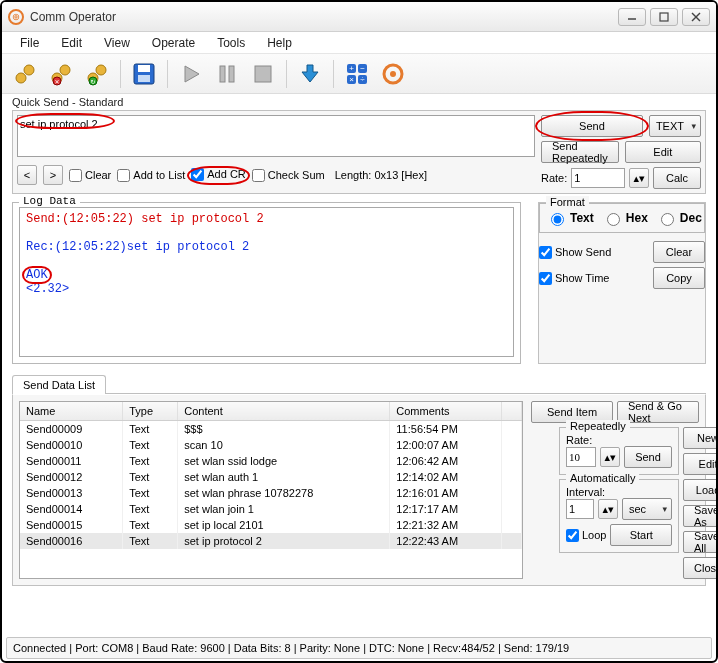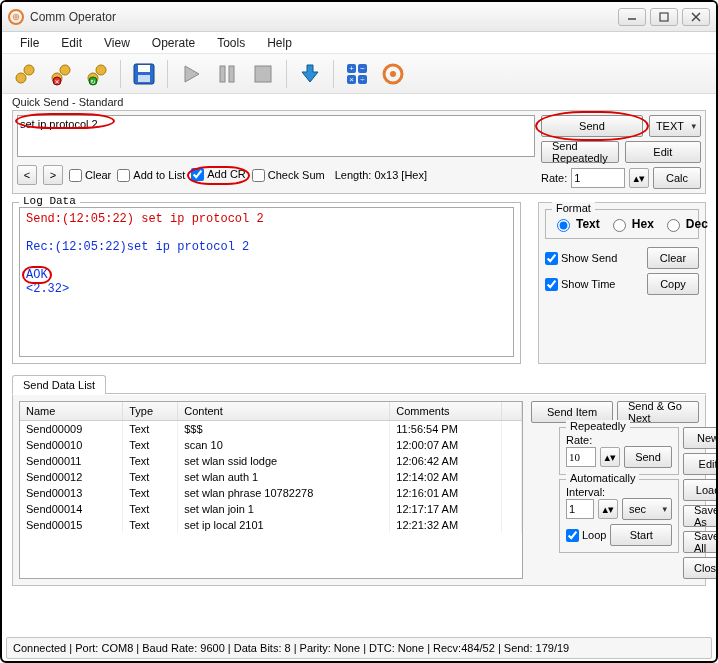--- a/index.html
+++ b/index.html
@@ -95,21 +95,21 @@
     position:absolute; top:-8px; left:6px; background:#fff; padding:0 4px;
     font-family: "Consolas","Courier New",monospace; font-size:11px;
   }
   .logbox {
     border:1px solid #a8a8a8; height:150px; padding:4px 6px;
     font-family: "Consolas","Courier New",monospace; font-size:12px;
     background:#fff; overflow:auto; white-space:pre;
   }
   .log-red { color:#d40000; }
   .log-blue { color:#1030e0; }
-  .format-panel { width:168px; border:1px solid #c0c0c0; padding:6px; background:#f6f6f6; }
+  .format-panel { width:168px; border:1px solid #c0c0c0; background:#f6f6f6; }
   .format-fieldset { border:1px solid #b8b8b8; padding:6px 6px; margin-bottom:8px; position:relative; }
   .format-fieldset .legend { position:absolute; top:-8px; left:6px; background:#f6f6f6; padding:0 4px; font-size:11px; }
   .radio-row { display:flex; gap:8px; align-items:center; font-size:12px; font-weight:bold; }
   .radio-row label { display:flex;align-items:center;gap:3px;font-weight:bold; }
   .show-row { display:flex;align-items:center;justify-content:space-between;margin-top:4px; }
   .tabbar { margin-top:10px; display:flex; border-bottom:1px solid #bfbfbf; }
   .tab { padding:3px 10px; border:1px solid #bfbfbf; border-bottom:none; background:#fff; border-radius:3px 3px 0 0; font-size:11px; position:relative; top:1px; }
   .sendlist-wrap { display:flex; gap:8px; border:1px solid #c0c0c0; border-top:1px solid #fff; padding:6px; background:#f6f6f6; }
   .table-wrap { flex:1; border:1px solid #a8a8a8; background:#fff; }
   .tbl { width:100%; border-collapse:collapse; font-size:11px; }
@@ -400,20 +400,27 @@
               <td>Text</td>
               <td>set wlan join 1</td>
               <td>12:17:17 AM</td>
               <td></td>
             </tr>
             <tr>
               <td>Send00015</td>
               <td>Text</td>
               <td>set ip local 2101</td>
               <td>12:21:32 AM</td>
+              <td></td>
+            </tr>
+            <tr class="sel">
+              <td>Send00016</td>
+              <td>Text</td>
+              <td>set ip protocol 2</td>
+              <td>12:22:43 AM</td>
               <td></td>
             </tr>
           </tbody>
       </table>
     </div>
     <div class="sendlist-right">
       <div class="row">
         <div class="btn grow">Send Item</div>
         <div class="btn grow">Send &amp; Go Next</div>
       </div>

